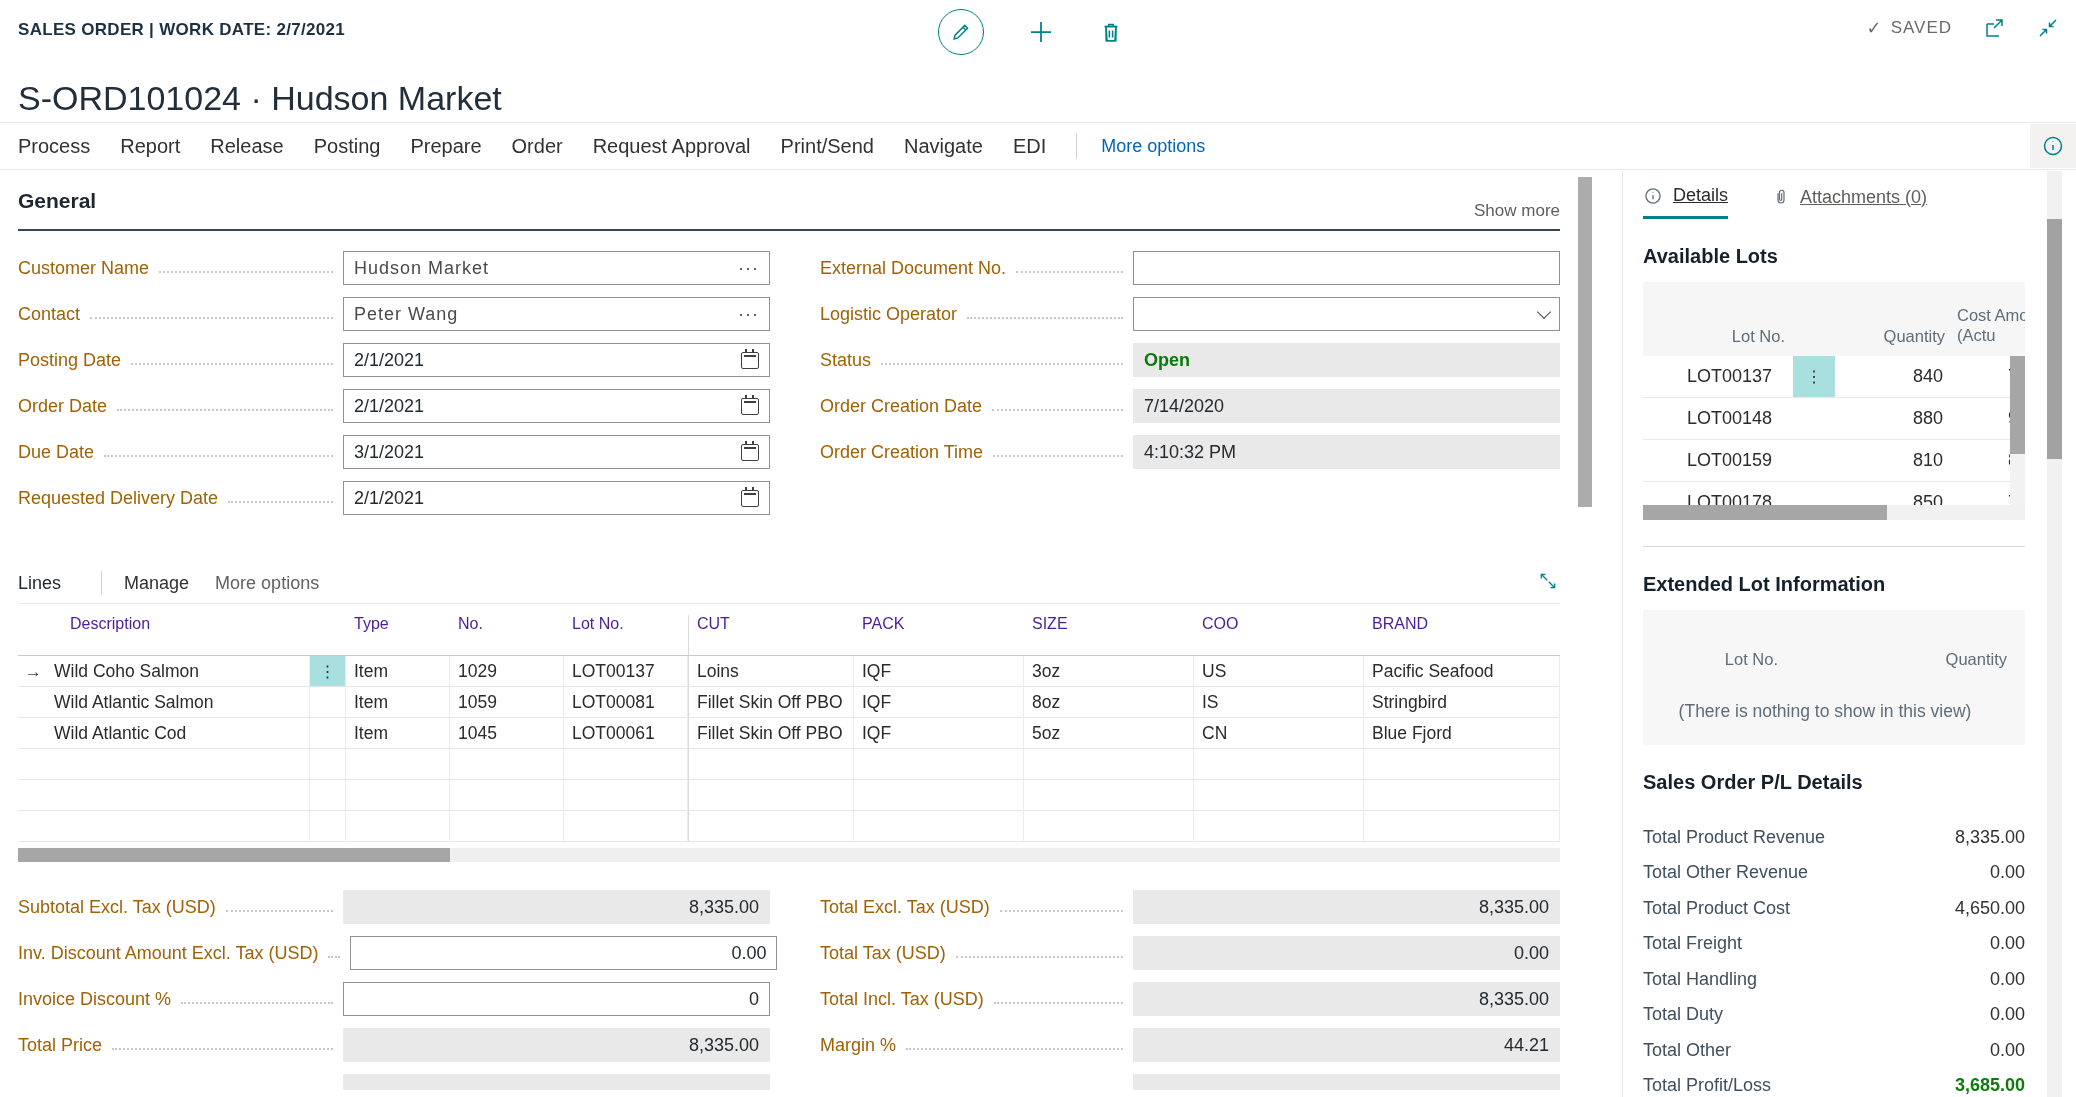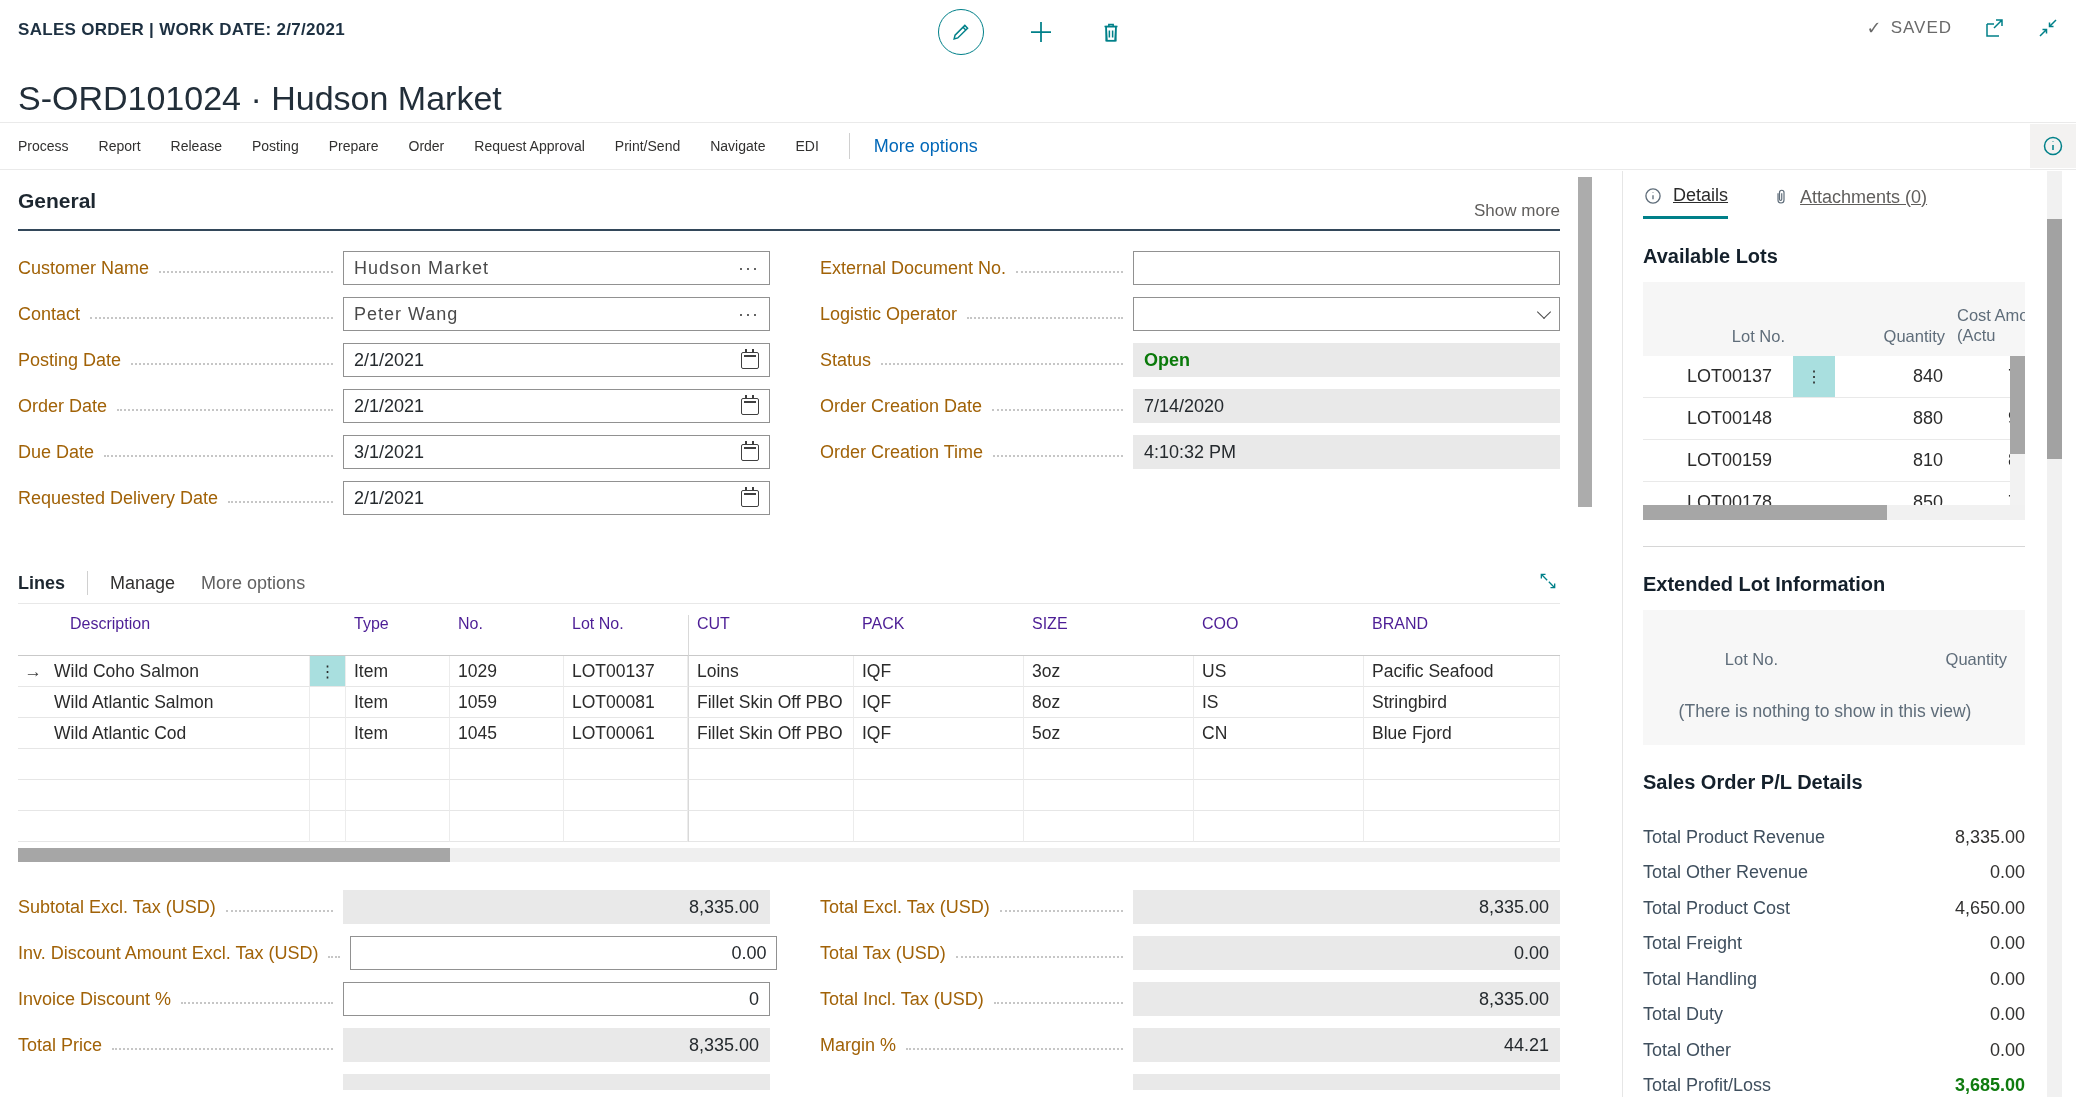--- a/index.html
+++ b/index.html
@@ -11,21 +11,21 @@
   .top-center{position:absolute;left:938px;top:8px;display:flex;align-items:center;gap:42px;height:48px;}
   .icon-btn{background:none;border:none;padding:0;cursor:pointer;display:flex;align-items:center;justify-content:center;color:#008089;}
   .edit-circle{width:46px;height:46px;border:1.6px solid #008089;border-radius:50%;}
   .save-area{position:absolute;right:16px;top:16px;display:flex;align-items:center;gap:30px;}
   .saved{display:flex;align-items:center;gap:8px;color:#6a6a6a;font-size:17px;letter-spacing:1px;}
   .saved .chk{font-size:18px;}
   .page-title{position:absolute;left:18px;top:56px;font-size:34px;font-weight:400;color:#222e39;}
 
   
   .actionbar{position:absolute;left:0;right:0;top:122px;height:48px;border-top:1px solid #eaeaea;border-bottom:1px solid #eaeaea;display:flex;align-items:center;padding-left:18px;box-sizing:border-box;}
-  .ab-item{font-size:14px;color:#323130;margin-right:30px;cursor:pointer;white-space:nowrap;}
+  .ab-item{font-size:20px;color:#323130;margin-right:30px;cursor:pointer;white-space:nowrap;}
   .ab-sep{width:1px;height:26px;background:#d0d0d0;margin:0 24px 0 0;}
   .ab-more{font-size:18px;color:#0067b8;cursor:pointer;}
   .info-btn{position:absolute;right:0;top:1px;bottom:1px;width:46px;background:#f3f2f1;display:flex;align-items:center;justify-content:center;}
 
   
   .main{position:absolute;left:0;top:171px;width:1578px;bottom:4px;overflow:hidden;background:#fff;}
   .main-vscroll{position:absolute;left:1578px;top:171px;width:14px;bottom:0;background:#fff;}
   .main-vscroll .thumb{margin-top:6px;width:14px;height:330px;background:#acacac;}
 
   .sec-head{position:relative;margin:14px 18px 0 18px;height:44px;border-bottom:2px solid #33475a;}
@@ -45,21 +45,21 @@
   .ctrl.partial{height:16px;align-self:flex-start;}
   .frow.partial-row{height:16px;margin-bottom:0;align-items:flex-start;}
   .assist{margin-left:auto;color:#4a4a4a;font-size:18px;letter-spacing:1px;cursor:pointer;}
   .cal-icon{margin-left:auto;width:16px;height:15px;border:1.5px solid #3f3f3f;border-radius:2px;position:relative;cursor:pointer;}
   .cal-icon::before{content:"";position:absolute;left:2px;right:2px;top:2.5px;height:1.5px;background:#3f3f3f;}
   .cal-icon::after{content:"";position:absolute;left:3px;top:-4px;width:2px;height:3px;background:#3f3f3f;box-shadow:7px 0 0 #3f3f3f;}
   .chev{margin-left:auto;width:9px;height:9px;border-right:1.8px solid #4a4a4a;border-bottom:1.8px solid #4a4a4a;transform:rotate(45deg);margin-top:-5px;cursor:pointer;}
 
   
   .lines-bar{margin:36px 18px 0 18px;height:40px;display:flex;align-items:center;border-bottom:1px solid #e8e8e8;position:relative;}
-  .lines-title{font-size:18px;font-weight:700;color:#1d2730;margin-right:22px;}
+  .lines-title{font-size:18px;font-weight:400;color:#1d2730;margin-right:40px;}
   .lines-sep{width:1px;height:24px;background:#d0d0d0;margin-right:22px;}
   .lines-menu1{font-size:18px;color:#323130;margin-right:26px;cursor:pointer;}
   .lines-menu2{font-size:18px;color:#616161;cursor:pointer;}
   .lines-expand{position:absolute;right:2px;top:8px;color:#008089;cursor:pointer;}
 
   .ltable{margin:0 18px;}
   .lrow{display:grid;grid-template-columns:30px 262px 36px 104px 114px 124px 166px 170px 170px 170px 1fr;}
   .lhead{height:52px;align-items:end;}
   .lhead .cell{border-bottom:1px solid #c9c9c9;color:#4c1d95;font-size:16px;padding-bottom:22px;border-right:none;}
   .cell{box-sizing:border-box;padding:0 8px;font-size:17.5px;color:#2b2b2b;display:flex;align-items:center;overflow:hidden;white-space:nowrap;}

